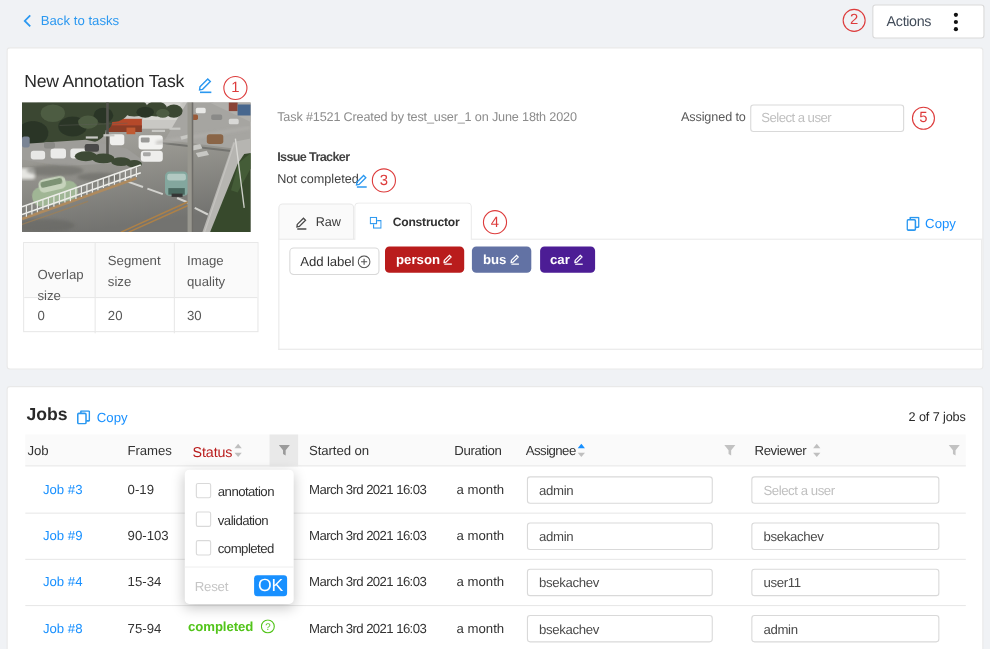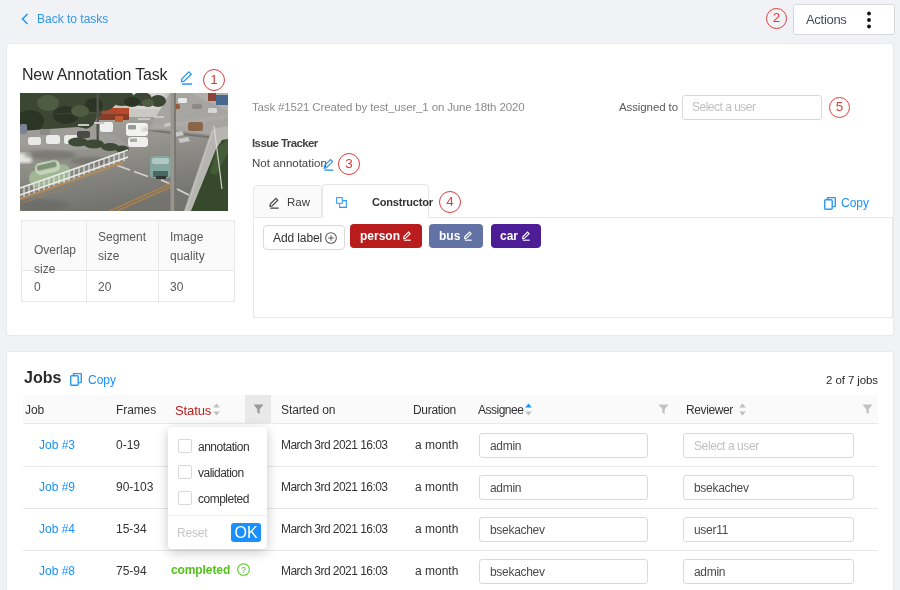--- a/index.html
+++ b/index.html
@@ -235,41 +235,41 @@
 </div>
 
 <div class="abs" style="left:252px; top:101px; font-size:11.5px; letter-spacing:-0.15px; color:#8c8c8c;">Task #1521 Created by test_user_1 on June 18th 2020</div>
 <div class="abs" style="left:619px; top:101px; font-size:11.5px; letter-spacing:-0.1px; color:#595959;">Assigned to</div>
 <div class="abs" style="left:682px; top:95px; width:140px; height:25px; border:1px solid #d9d9d9; border-radius:3px; background:#fff;">
   <span class="abs" style="left:9px; top:4px; font-size:12px; letter-spacing:-0.5px; color:#bfbfbf;">Select a user</span>
 </div>
 <div class="num-circle" style="left:829px; top:97px; width:21px; height:21px; line-height:18px;">5</div>
 
 <div class="abs" style="left:252px; top:137px; font-size:11.5px; letter-spacing:-0.6px; font-weight:bold; color:#434343;">Issue Tracker</div>
-<div class="abs" style="left:252px; top:157px; font-size:11.5px; color:#434343;">Not annotation</div>
+<div class="abs" style="left:252px; top:157px; font-size:11.5px; color:#434343;">Not completed</div>
 <svg class="abs" width="13" height="14" viewBox="0 0 16 17" style="left:322px; top:157px;">
   <path d="M3 10.5 L10.5 3 L13 5.5 L5.5 13 L2.6 13.6 Z" fill="none" stroke="#2b98f0" stroke-width="1.5"></path>
   <line x1="3" y1="16" x2="14" y2="16" stroke="#2b98f0" stroke-width="1.7"></line>
 </svg>
 <div class="num-circle" style="left:338px; top:153px; width:22px; height:22px; line-height:19px;">3</div>
 
 <div class="abs" style="left:253px; top:184px; width:640px; height:34px; border-bottom:1px solid #e8e8e8;"></div>
 <div class="abs" style="left:253px; top:185px; width:69px; height:33px; background:#fafafa; border:1px solid #e8e8e8; border-radius:4px 4px 0 0;text-align:right;">
   <svg class="abs" width="12" height="13" viewBox="0 0 16 17" style="left:14px; top:10px;">
     <path d="M3 10.5 L10.5 3 L13 5.5 L5.5 13 L2.6 13.6 Z" fill="none" stroke="#4a4a4a" stroke-width="1.6"></path>
     <line x1="3" y1="16" x2="14" y2="16" stroke="#4a4a4a" stroke-width="1.8"></line>
   </svg>
   <span class="abs" style="left:33px; top:10px; font-size:11.5px; color:#3c3c3c;">Raw</span>
 </div>
 <div class="abs" style="left:322px; top:184px; width:107px; height:35px; background:#fff; border:1px solid #e8e8e8; border-bottom:none; border-radius:4px 4px 0 0;">
   <svg class="abs" width="11" height="11" viewBox="0 0 14 14" style="left:13px; top:12px;">
     <rect x="0.8" y="0.8" width="7.2" height="7.2" fill="none" stroke="#2b98f0" stroke-width="1.3"></rect>
     <path d="M8.8 4.6 h4.4 v8.6 h-8.6 v-4.4" fill="none" stroke="#2b98f0" stroke-width="1.3"></path>
   </svg>
-  <span class="abs" style="left:34px; top:11px; font-size:11px; letter-spacing:-0.2px; font-weight:600; color:#333;margin-left:15px;">Constructor</span>
+  <span class="abs" style="left:34px; top:11px; font-size:11px; letter-spacing:-0.2px; font-weight:600; color:#333;">Constructor</span>
 </div>
 <div class="num-circle" style="left:439px; top:191px; width:22px; height:22px; line-height:19px;">4</div>
 
 <svg class="abs" width="12" height="13" viewBox="0 0 12 13" style="left:824px; top:197px;">
   <rect x="0.7" y="2.8" width="7.5" height="9.4" rx="1" fill="none" stroke="#2b98f0" stroke-width="1.4"></rect>
   <path d="M3.5 2.8 V1 a0.4 0.4 0 0 1 0.4 -0.4 H10.6 a0.7 0.7 0 0 1 0.7 0.7 V9 a0.6 0.6 0 0 1 -0.6 0.6 H8.3" fill="none" stroke="#2b98f0" stroke-width="1.4"></path>
 </svg>
 <div class="abs blue" style="left:841px; top:196px; font-size:12px;">Copy</div>
 
 <div class="abs" style="left:253px; top:218px; width:640px; height:100px; border:1px solid #e8e8e8; border-top:none; background:#fff;"></div>

